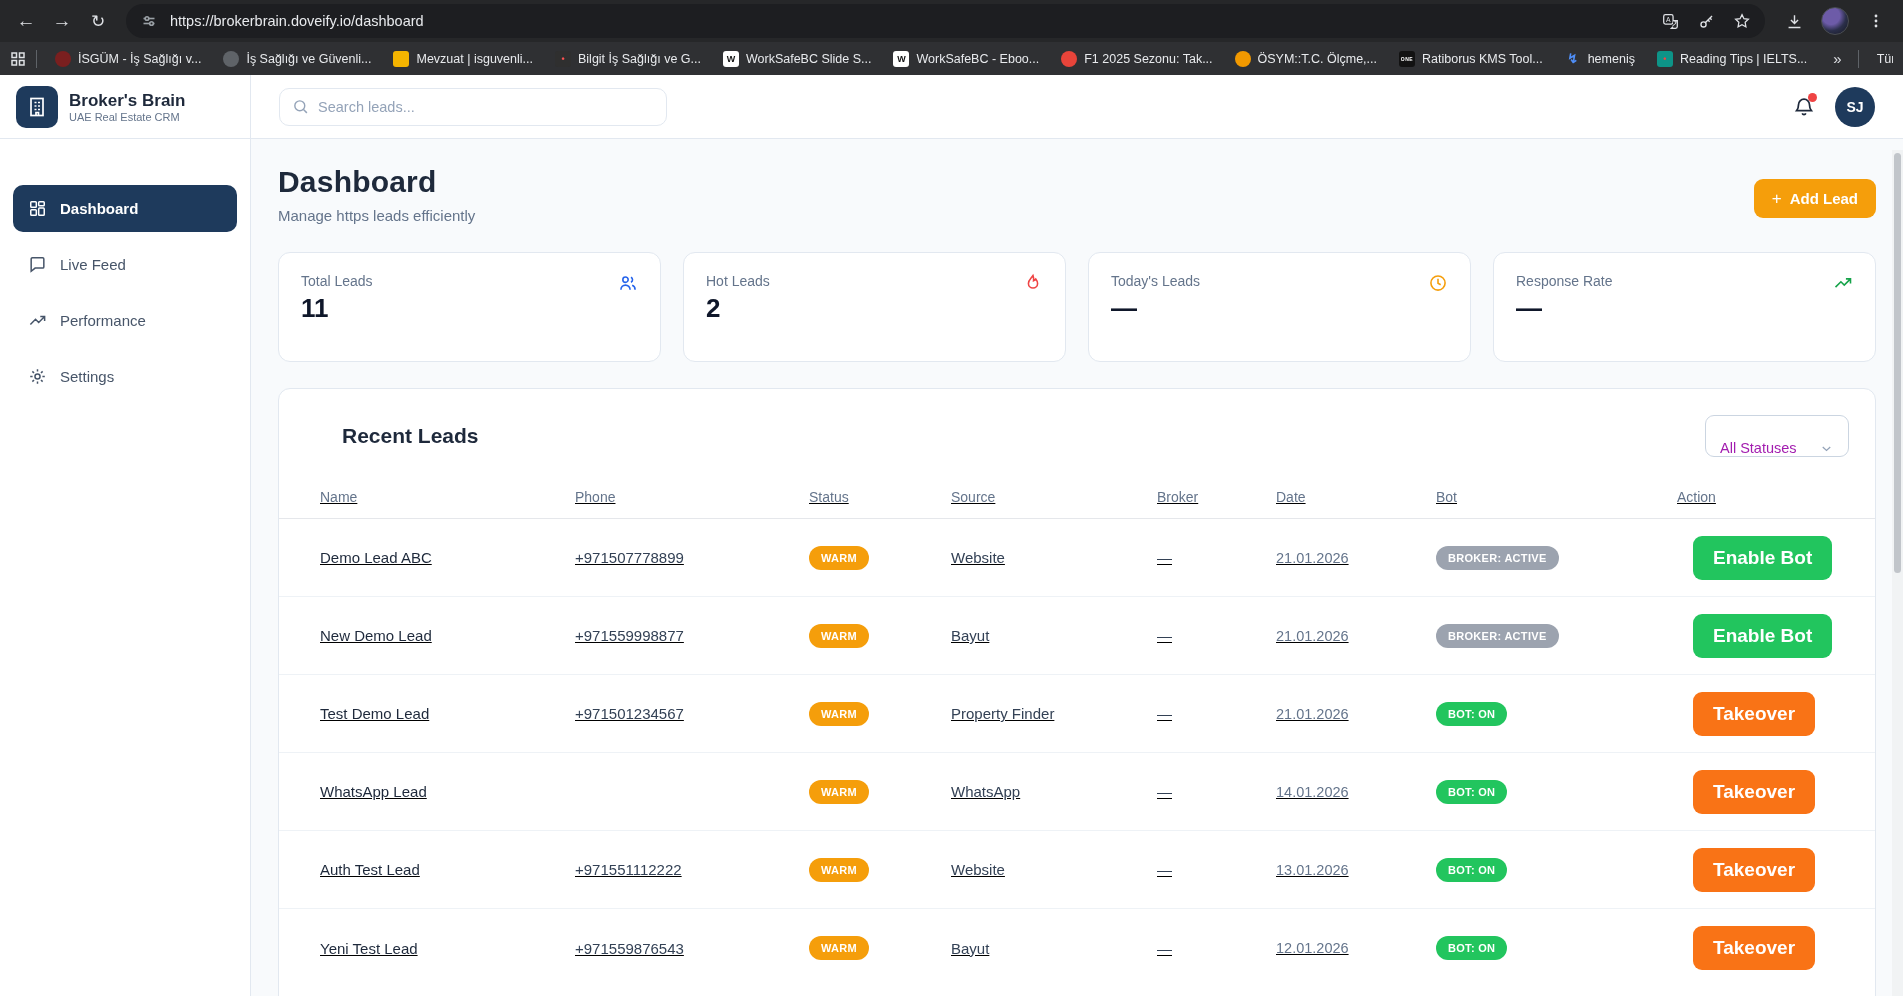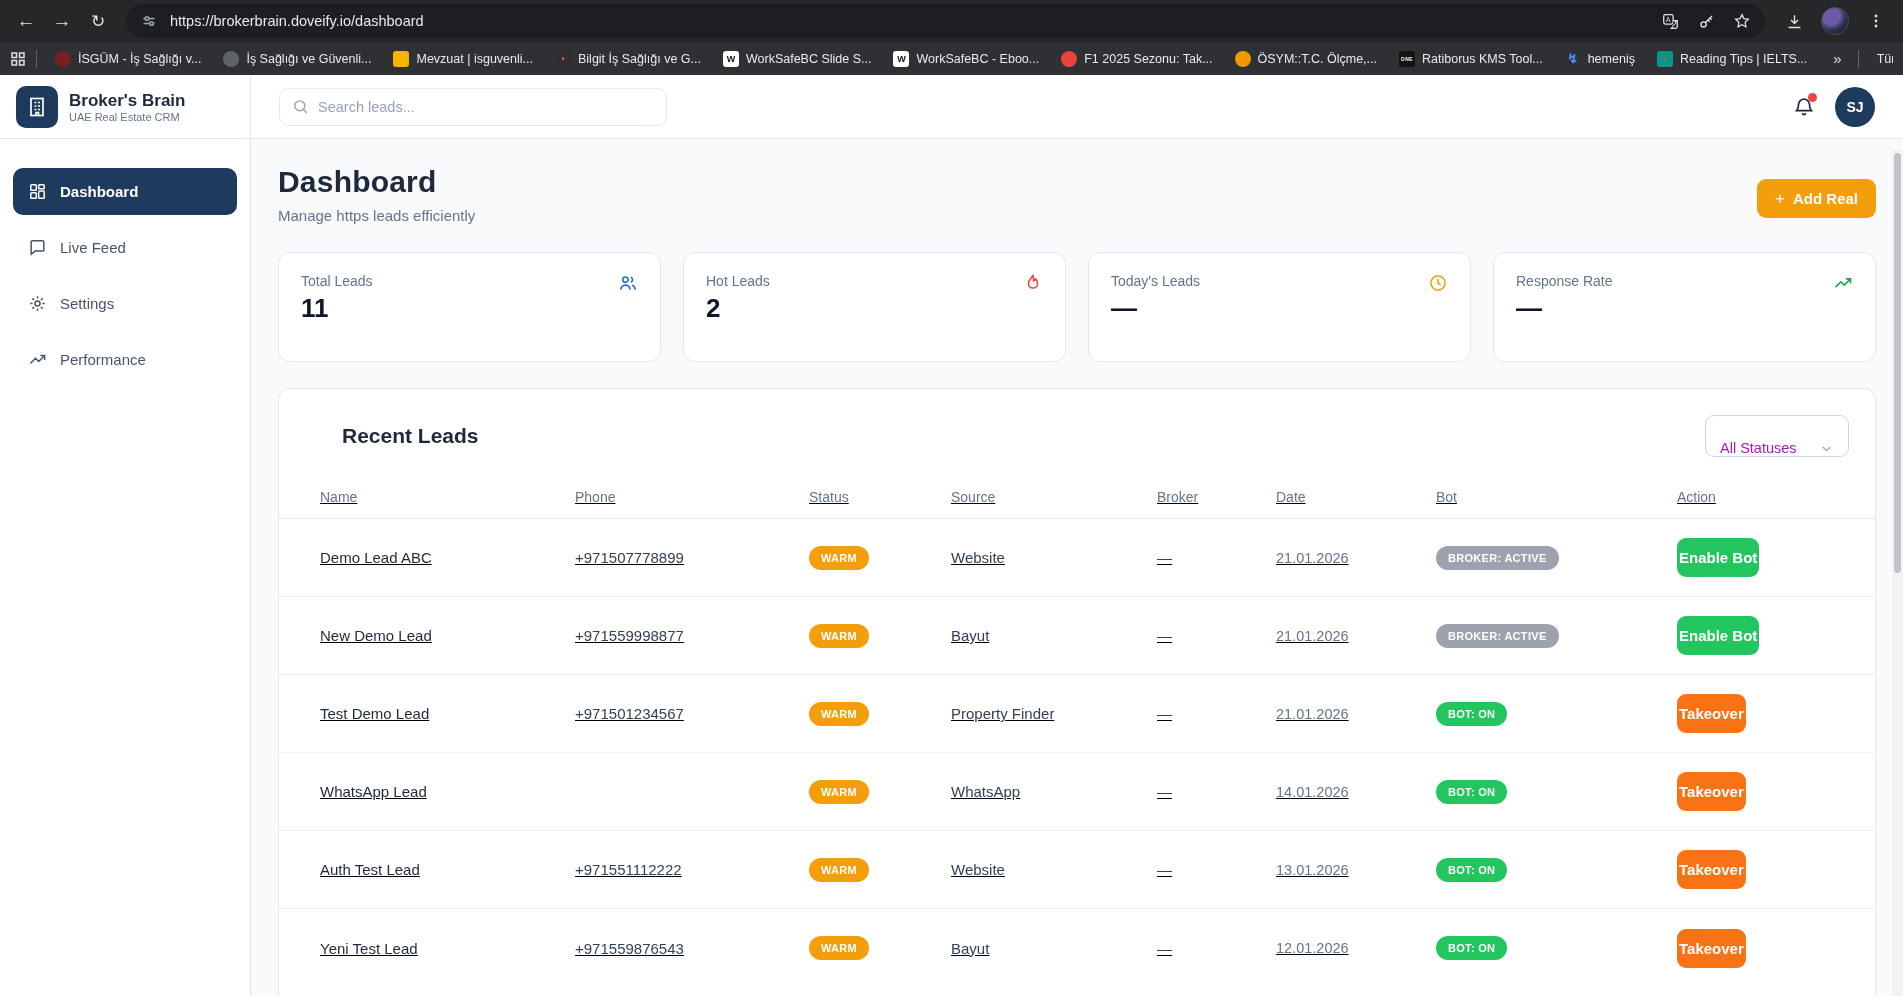--- a/index.html
+++ b/index.html
@@ -30,21 +30,21 @@
   .fav-square { border-radius:3px; }
   .fav-one { font-size:5px; letter-spacing:.5px; }
   .bm-divider { width:1px; height:18px; background:#5f6368; margin:0 4px; flex:0 0 auto; }
   .bm-spacer { flex:1; }
   .bm-chevrons { font-size:15px; color:#dfe1e5; padding:0 6px; }
   .all-bm { display:flex; align-items:center; gap:8px; font-size:12.5px; white-space:nowrap; overflow:hidden; }
 
   
   .app { display:flex; height:921px; background:#f8fafc; position:relative; }
 
-  .sidebar { width:251px; background:#ffffff; border-right:1px solid #e2e8f0; flex:0 0 auto; display:flex; flex-direction:column; }
+  .sidebar { width:251px; background:#ffffff; border-right:1px solid #e2e8f0; flex:0 0 auto; display:flex; flex-direction:column;gap:17px; }
   .logo-row { height:64px; display:flex; align-items:center; gap:11px; padding:0 16px; border-bottom:1px solid #e2e8f0; }
   .logo-box { width:42px; height:42px; border-radius:10px; background:#1e3a5c; color:#fff;
               display:flex; align-items:center; justify-content:center; flex:0 0 auto; }
   .app-title { font-size:17px; font-weight:bold; color:#1e293b; line-height:1.25; }
   .app-subtitle { font-size:11px; color:#64748b; }
   .nav { padding:29px 13px; display:flex; flex-direction:column; gap:9px; }
   .nav-item { height:47px; border-radius:10px; display:flex; align-items:center; gap:13px;
               padding:0 14px; font-size:15px; color:#475569; }
   .nav-item.active { background:#1e3a5c; color:#ffffff; font-weight:600; }
   .nav-item .nicon { width:20px; height:20px; display:flex; align-items:center; justify-content:center; }
@@ -91,21 +91,21 @@
   .thead { height:44px; border-bottom:1px solid #e5e7eb; }
   .th { font-size:14px; color:#64748b; }
   .trow { height:78px; border-bottom:1px solid #eef2f6; }
   .cell-name   { font-size:15px; color:#1e293b; font-weight:500; }
   .cell-phone  { font-size:15px; color:#334155; }
   .cell-source { font-size:15px; color:#334155; }
   .cell-broker { font-size:15px; color:#334155; }
   .cell-date   { font-size:14.5px; color:#64748b; }
   .pill { display:inline-flex; align-items:center; justify-content:center; border-radius:999px;
           color:#fff; font-size:11px; font-weight:bold; padding:6px 12px; letter-spacing:.3px; width:max-content; }
-  .action-btn { padding:11px 2px; font-size:15px; border-radius:9px; width:max-content; }
+  .action-btn { padding:11px 20px; font-size:19px; border-radius:9px; width:max-content;margin-left:16px; }
 
   
   .scrollbar { position:absolute; right:0; top:75px; width:11px; height:921px; background:#f1f3f4; }
   .scroll-thumb { position:absolute; top:3px; left:2px; width:7px; height:420px; border-radius:4px; background:#c1c5ca; }
 
   svg { display:block; }
 </style>
 </head>
 <body>
 
@@ -260,33 +260,33 @@
         <span class="nicon">
           <svg width="19" height="19" viewBox="0 0 24 24" fill="none" stroke="currentColor" stroke-width="1.9">
             <path d="M4 5 a1.5 1.5 0 0 1 1.5 -1.5 h13 A1.5 1.5 0 0 1 20 5 v10 a1.5 1.5 0 0 1 -1.5 1.5 H9 l-5 4 z"></path>
           </svg>
         </span>
         <span>Live Feed</span>
       </div>
       <div class="nav-item">
         <span class="nicon">
           <svg width="19" height="19" viewBox="0 0 24 24" fill="none" stroke="currentColor" stroke-width="1.9">
+            <path d="M3 17 L9.5 10.5 13.5 14.5 21 7 M15.5 7 H21 v5.5"></path>
+          </svg>
+        </span>
+        <span>Performance</span>
+      </div>
+      <div class="nav-item">
+        <span class="nicon">
+          <svg width="19" height="19" viewBox="0 0 24 24" fill="none" stroke="currentColor" stroke-width="1.9">
             <circle cx="12" cy="12" r="3.2"></circle>
             <path d="M12 2.8 v3 M12 18.2 v3 M2.8 12 h3 M18.2 12 h3 M5.5 5.5 l2.1 2.1 M16.4 16.4 l2.1 2.1 M18.5 5.5 l-2.1 2.1 M7.6 16.4 l-2.1 2.1"></path>
           </svg>
         </span>
         <span>Settings</span>
-      </div>
-      <div class="nav-item">
-        <span class="nicon">
-          <svg width="19" height="19" viewBox="0 0 24 24" fill="none" stroke="currentColor" stroke-width="1.9">
-            <path d="M3 17 L9.5 10.5 13.5 14.5 21 7 M15.5 7 H21 v5.5"></path>
-          </svg>
-        </span>
-        <span>Performance</span>
       </div>
     </div>
   </div>
 
   <div class="content-col">
     <div class="topbar">
       <div class="searchbox">
         <svg width="17" height="17" viewBox="0 0 24 24" fill="none" stroke="#94a3b8" stroke-width="2">
           <circle cx="11" cy="11" r="7"></circle>
             <line x1="16.2" y1="16.2" x2="21" y2="21"></line>
@@ -304,21 +304,21 @@
     </div>
 
     <div class="main">
       <div class="page-head">
         <div>
           <div class="page-title">Dashboard</div>
           <div class="page-subtitle">Manage https leads efficiently</div>
         </div>
         <button class="btn add-lead" style="background: rgb(245, 158, 11);">
           <span class="plus">+</span>
-          <span>Add Real</span>
+          <span>Add Lead</span>
         </button>
       </div>
 
       <div class="stats">
         <div class="stat-card">
           <div class="stat-top">
             <span class="stat-label">Total Leads</span>
             <span class="stat-icon" style="color: rgb(37, 99, 235);">
               <svg width="20" height="20" viewBox="0 0 24 24" fill="none" stroke="currentColor" stroke-width="1.9">
                 <circle cx="9" cy="8" r="3.2"></circle>

